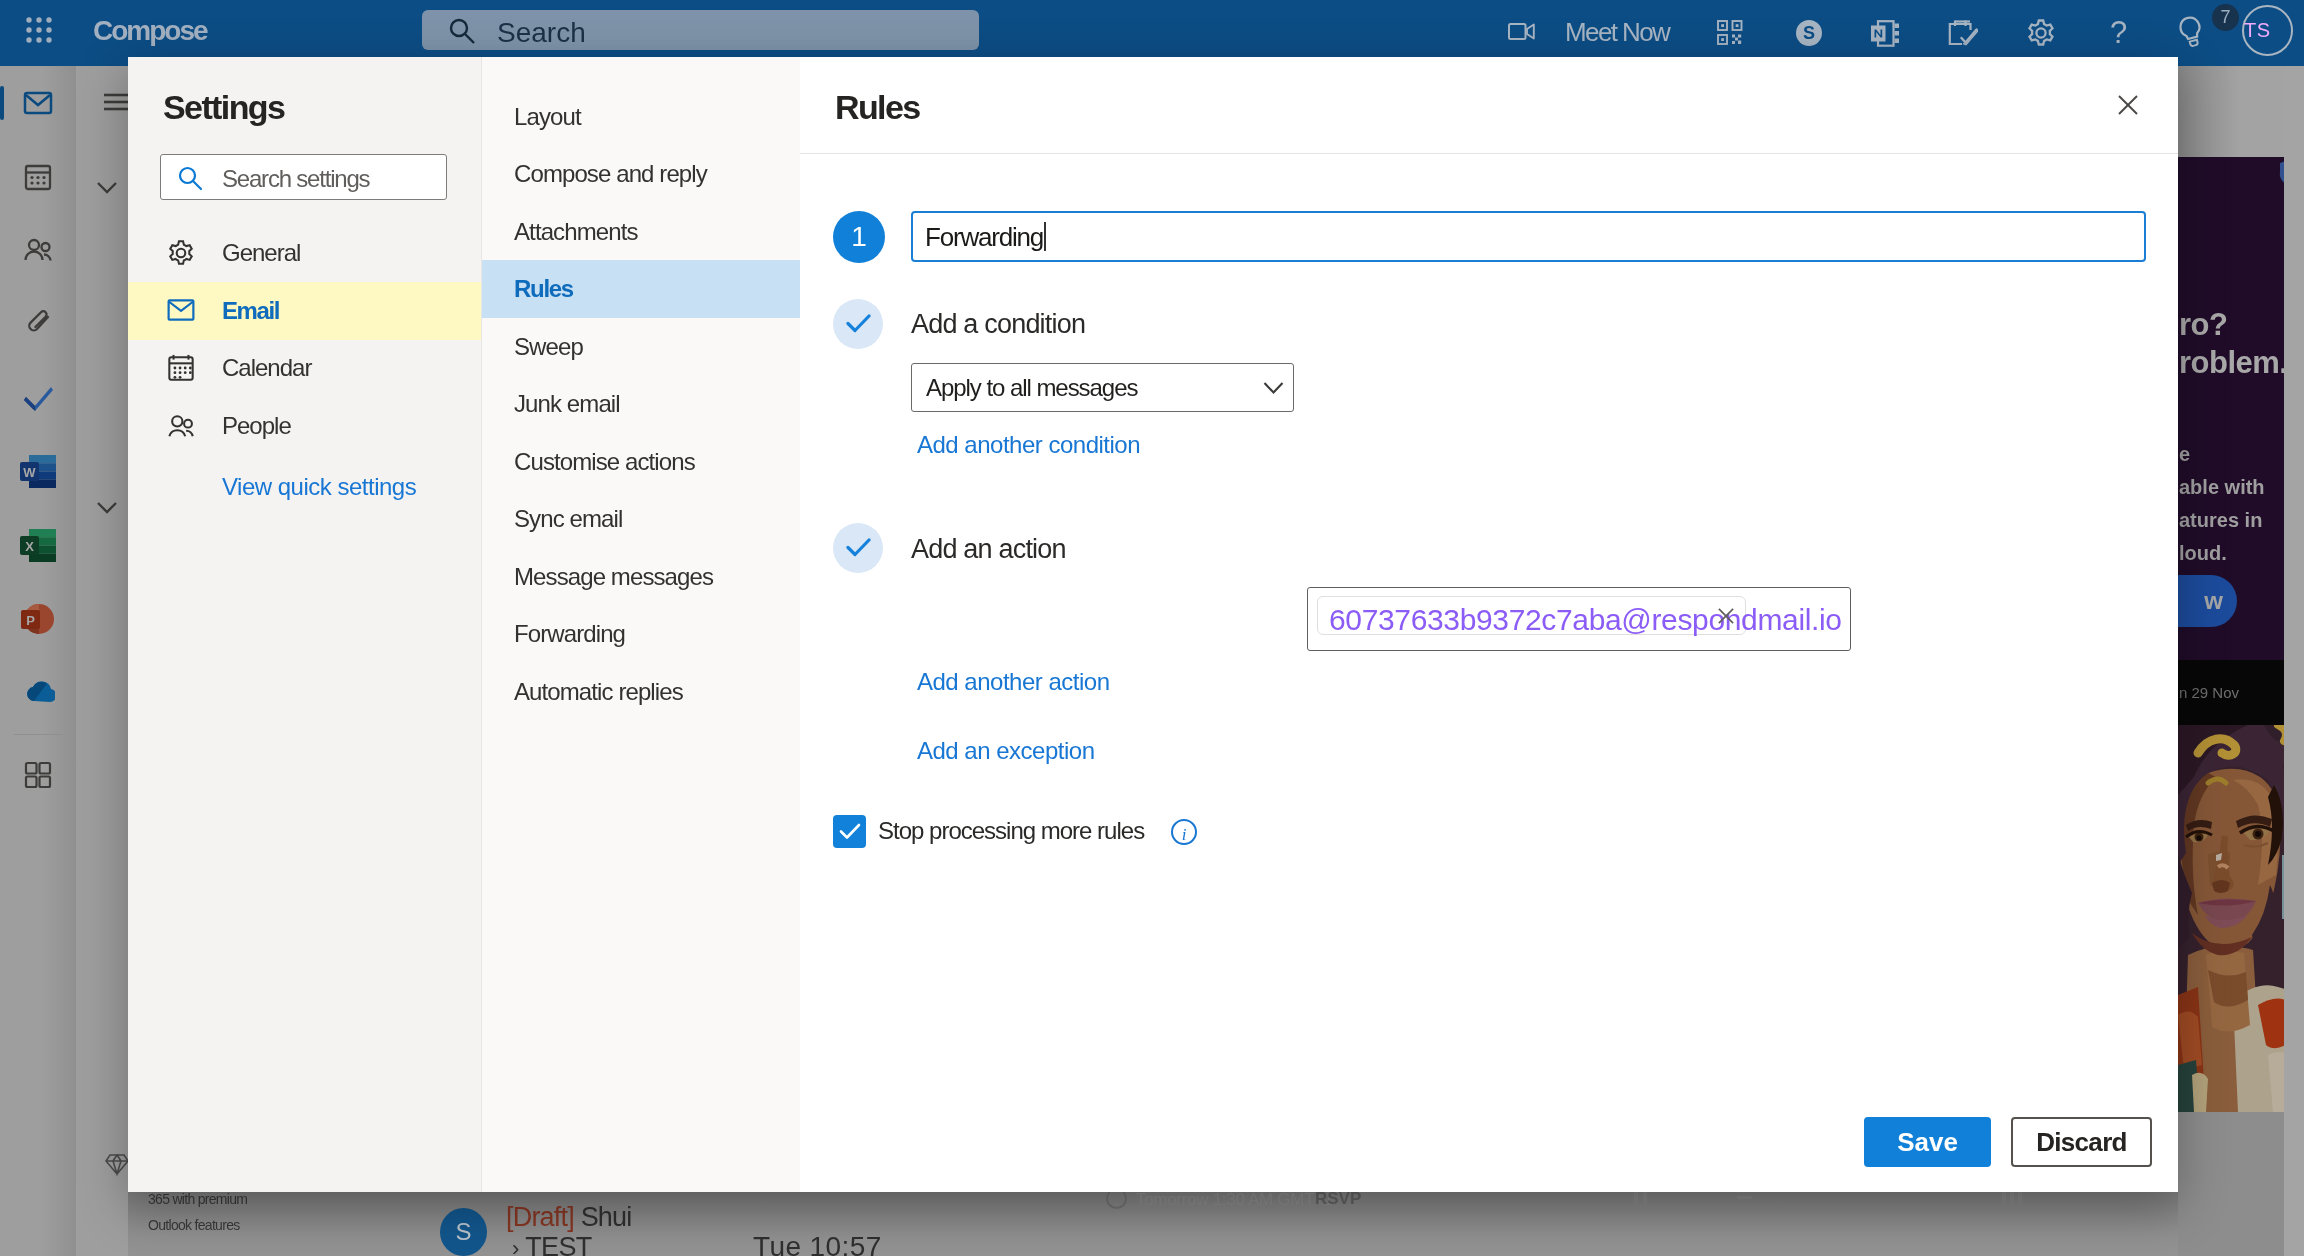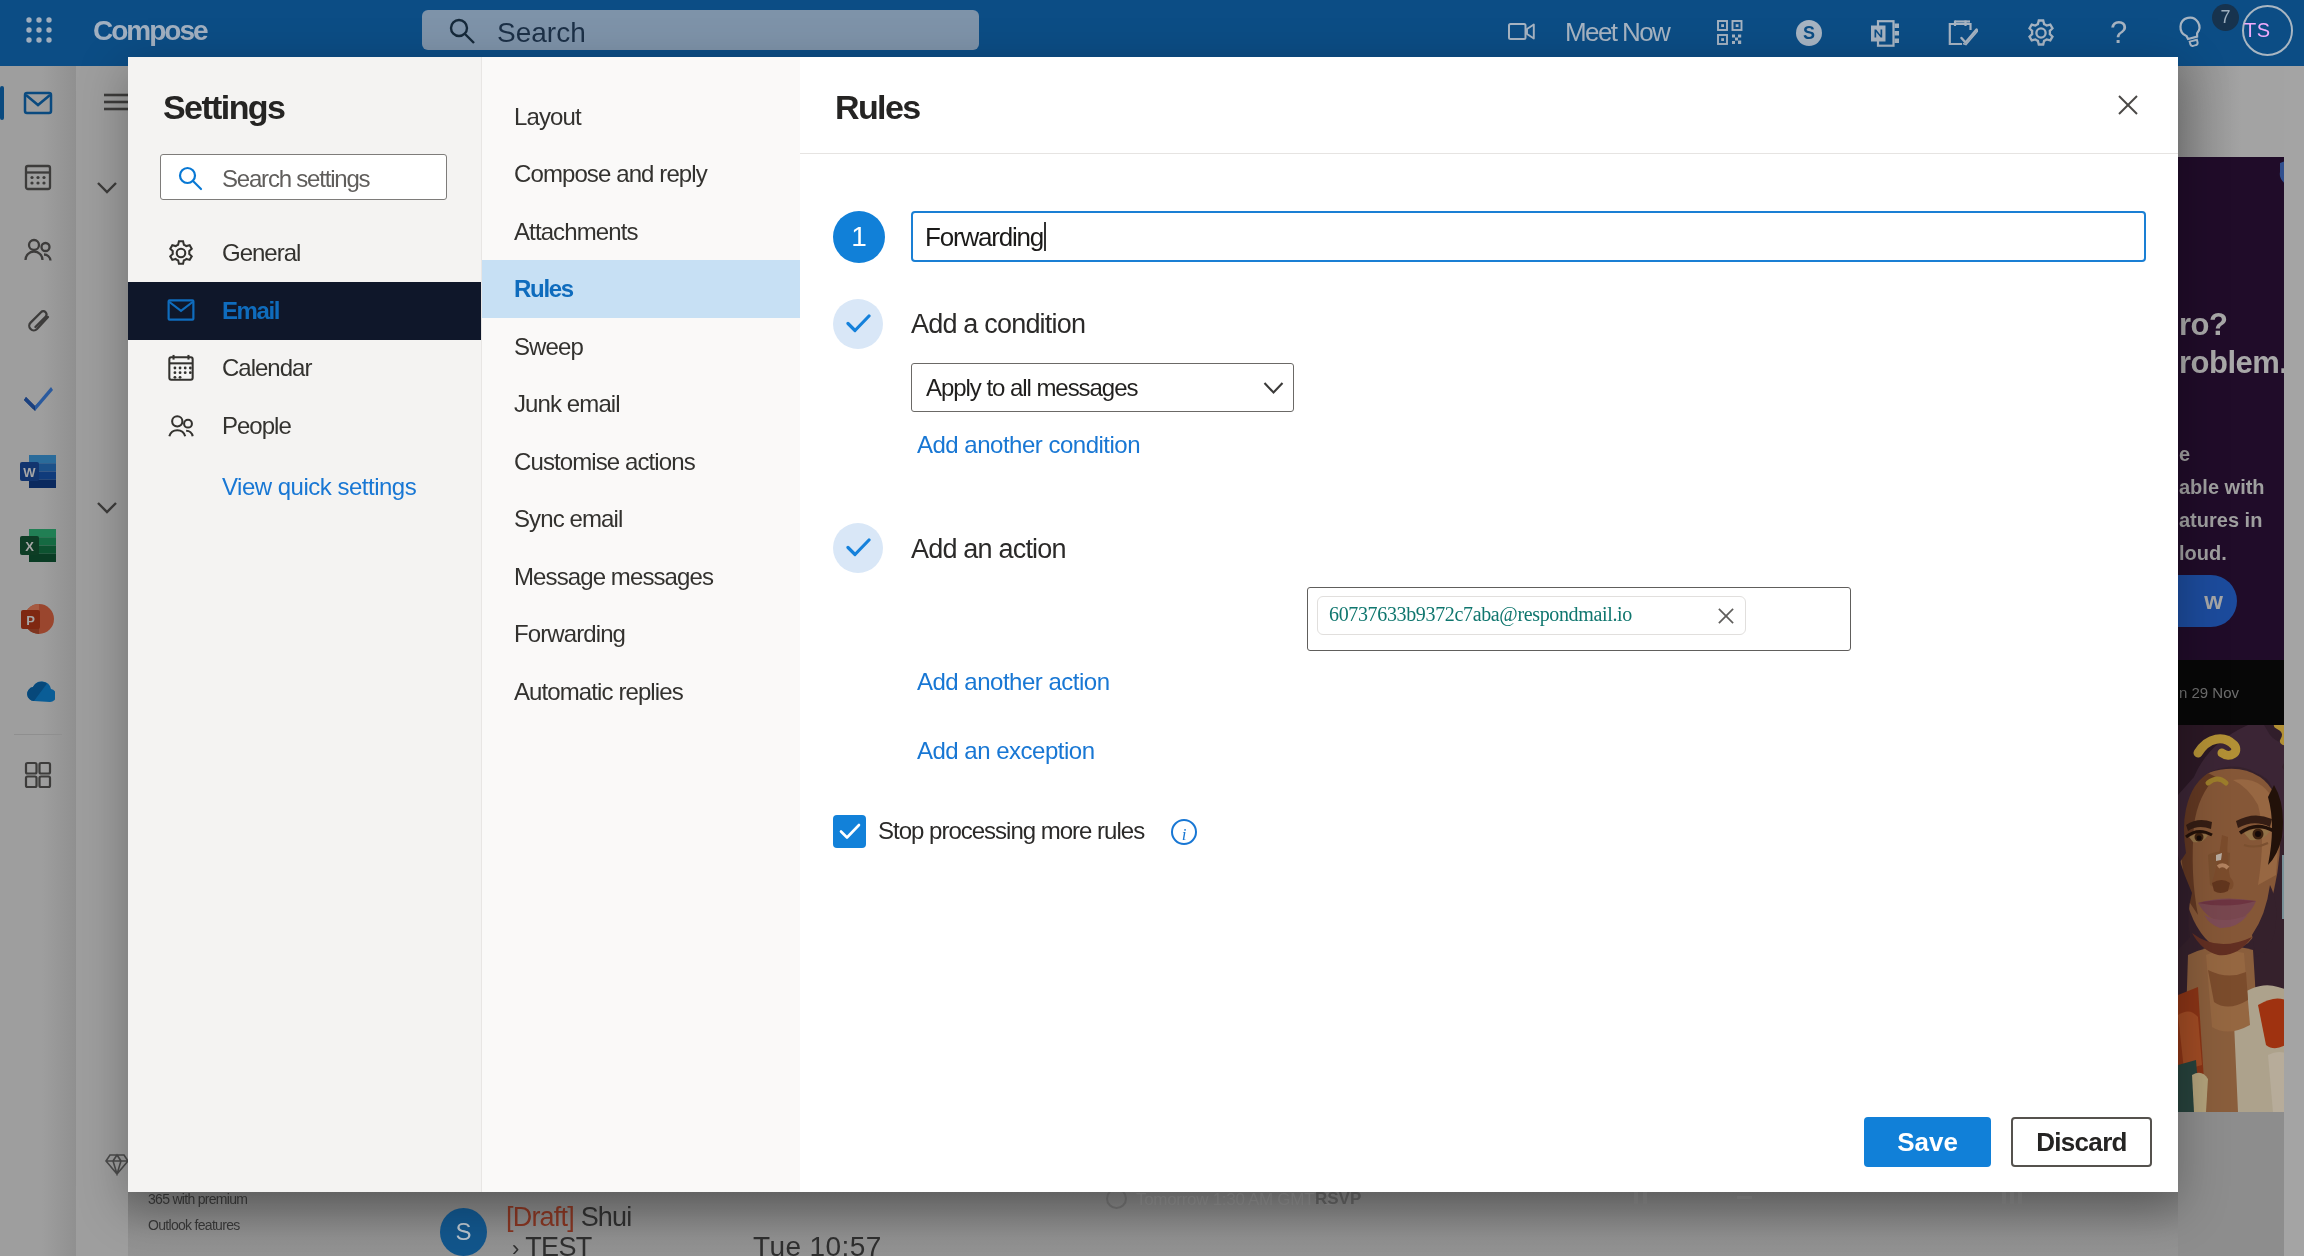--- a/index.html
+++ b/index.html
@@ -342,21 +342,21 @@
       </svg>
     <div class="abs" style="left:94px; top:108px; font-size:24px; letter-spacing:-1.2px; color:#605e5c;">Search settings</div>
 
     <div class="navrow" style="top:167px;">
       <svg class="abs" style="left:39px; top:15px;" width="28" height="28" viewBox="0 0 30 30">
         <path fill="none" stroke="#33322f" stroke-width="2.2" d="M12.8 2.5 h4.4 l0.9 3.6 a9.3 9.3 0 0 1 2.6 1.5 l3.6 -1 l2.2 3.8 l-2.7 2.6 a9.3 9.3 0 0 1 0 3 l2.7 2.6 l-2.2 3.8 l-3.6 -1 a9.3 9.3 0 0 1 -2.6 1.5 l-0.9 3.6 h-4.4 l-0.9 -3.6 a9.3 9.3 0 0 1 -2.6 -1.5 l-3.6 1 l-2.2 -3.8 l2.7 -2.6 a9.3 9.3 0 0 1 0 -3 l-2.7 -2.6 l2.2 -3.8 l3.6 1 a9.3 9.3 0 0 1 2.6 -1.5 Z"></path>
         <circle cx="15" cy="15" r="4.6" fill="none" stroke="#33322f" stroke-width="2.2"></circle>
         </svg>
       <span class="lbl">General</span>
     </div>
-    <div class="navrow" style="top:224.5px; background:#0f172a;">
+    <div class="navrow" style="top:224.5px; background:#fef9c3;">
       <svg class="abs" style="left:39px; top:17px;" width="28" height="22" viewBox="0 0 30 24">
         <g fill="none" stroke="#0f6cbd" stroke-width="2.4">
             <rect x="1.5" y="1.5" width="27" height="21" rx="1"></rect>
             <polyline points="2,3 15,13 28,3"></polyline>
           </g>
         </svg>
       <span class="lbl" style="color:#0f6cbd; font-weight:bold; letter-spacing:-1.4px;">Email</span>
     </div>
     <div class="navrow" style="top:282px;">
       <svg class="abs" style="left:39px; top:15px;" width="28" height="28" viewBox="0 0 30 30">
@@ -460,21 +460,21 @@
     <div class="link" style="left:117px; top:374px;">Add another condition</div>
 
     <div class="ckc" style="top:465.5px;"></div>
     <svg class="abs" style="left:46px; top:481px;" width="25" height="19" viewBox="0 0 25 19">
       <polyline points="2,9.5 9,16.5 23,2" fill="none" stroke="#1581db" stroke-width="3.2" stroke-linecap="round" stroke-linejoin="round"></polyline>
       </svg>
     <div class="seclbl" style="top:477px;">Add an action</div>
 
     <div class="abs" style="left:507px; top:530px; width:544px; height:64px; border:1.7px solid #605e5c; border-radius:3px; background:#fff;"></div>
     <div class="abs" style="left:517px; top:539px; width:429px; height:39px; border:1.4px solid #e1dfdd; border-radius:6px; background:#fff;"></div>
-    <div class="abs" style="left:529px; top:546px; font-size:20px; letter-spacing:-0.35px; color:#0f766e;font-family:Liberation Serif, serif;">60737633b9372c7aba@respondmail.io</div>
+    <div class="abs" style="left:529px; top:546px; font-size:30px; letter-spacing:-0.35px; color:#8b5cf6;">60737633b9372c7aba@respondmail.io</div>
     <svg class="abs" style="left:917px; top:550px;" width="18" height="18" viewBox="0 0 19 19">
       <g stroke="#5f5e5c" stroke-width="1.8">
           <line x1="2" y1="2" x2="17" y2="17"></line>
           <line x1="17" y1="2" x2="2" y2="17"></line>
         </g>
       </svg>
     <div class="link" style="left:117px; top:611px;">Add another action</div>
     <div class="link" style="left:117px; top:680px;">Add an exception</div>
 
     <div class="abs" style="left:33px; top:758px; width:33px; height:33px; border-radius:4px; background:#1281d9;"></div>

